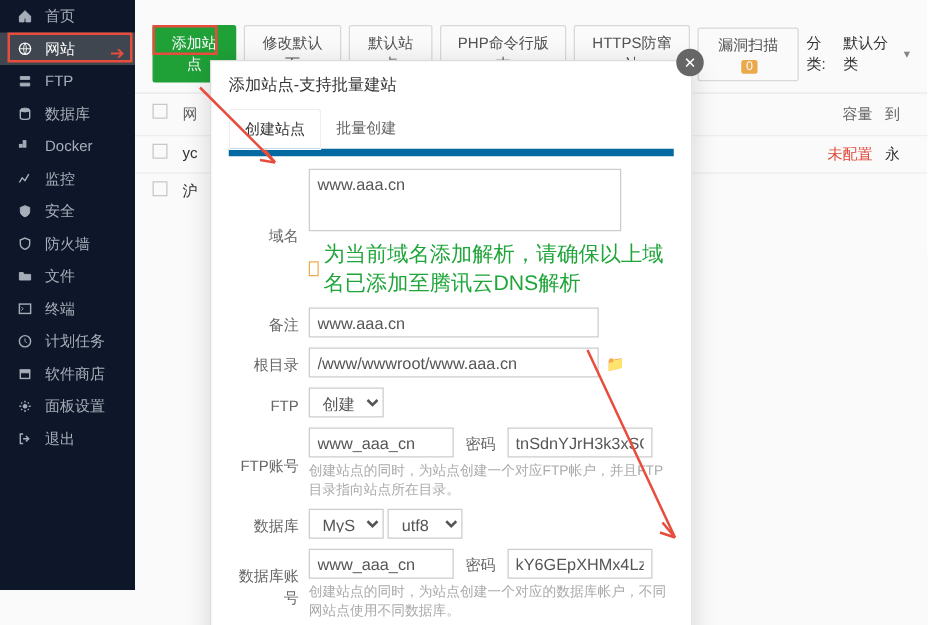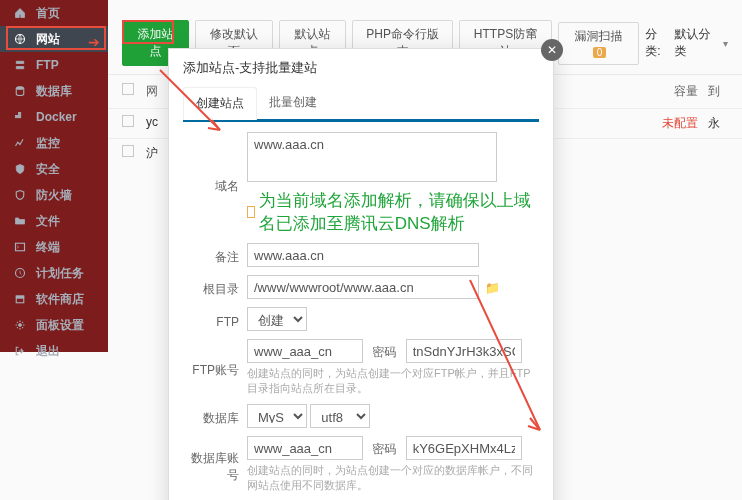--- a/index.html
+++ b/index.html
@@ -1,18 +1,18 @@
 <!DOCTYPE html>
 <html><head>
   <meta charset="utf-8">
   <style>
     * { margin: 0; padding: 0; box-sizing: border-box; }
     body { font-family: "Microsoft YaHei", Arial, sans-serif; font-size: 12px; color: #333; background: #fff; width: 742px; height: 500px; overflow: hidden; position: relative; }
     
-    .sidebar { position: absolute; left: 0; top: 0; width: 108px; height: 352px; background: #7f1d1d; color: #aab2bd; font-weight: bold; }
+    .sidebar { position: absolute; left: 0; top: 0; width: 108px; height: 472px; background: #0f172a; color: #aab2bd; }
     .sidebar-item { display: flex; align-items: center; height: 26px; padding-left: 14px; cursor: pointer; }
     .sidebar-item.active { background: #414852; color: #fff; }
     .sidebar-item .icon { width: 14px; margin-right: 8px; display: inline-flex; }
     .sidebar-item .icon svg { width: 12px; height: 12px; fill: currentColor; stroke: currentColor; }
     
     .highlight-box { position: absolute; border: 2px solid #e74c3c; pointer-events: none; }
     .hl-sidebar { left: 6px; top: 26px; width: 100px; height: 24px; }
     .hl-add { left: 122px; top: 20px; width: 52px; height: 24px; }
     .arrow-red { position: absolute; color: #e74c3c; font-size: 14px; }
     .arrow1 { left: 88px; top: 34px; }
@@ -29,21 +29,21 @@
     .th-check { width: 24px; }
     .th-name { flex: 1; }
     .th-cap { width: 40px; text-align: right; margin-right: 10px; }
     .th-exp { width: 20px; }
     .table-row { display: flex; padding: 6px 14px; border-top: 1px solid #f2f2f2; }
     
     .modal-mask { position: absolute; inset: 0; background: rgba(0,0,0,0.02); }
     .modal { position: absolute; left: 168px; top: 48px; width: 386px; background: #fff; border: 1px solid #ddd; box-shadow: 0 4px 20px rgba(0,0,0,0.15); }
     .modal-title { padding: 10px 14px; font-size: 13px; color: #333; }
     .modal-close { position: absolute; right: -10px; top: -10px; width: 22px; height: 22px; border-radius: 50%; background: #666; color: #fff; display: flex; align-items: center; justify-content: center; cursor: pointer; font-size: 12px; }
-    .tabs { display: flex; border-bottom: 3px solid #0369a1; margin: 0 14px; }
+    .tabs { display: flex; border-bottom: 6px solid #0369a1; margin: 0 14px; }
     .tab { padding: 7px 12px; cursor: pointer; color: #666; font-size: 12px; }
     .tab.active { border: 1px solid #eee; border-bottom: 1px solid #fff; margin-bottom: -1px; border-radius: 3px 3px 0 0; color: #333; }
     
     .form { padding: 10px 20px; }
     .form-row { display: flex; align-items: center; margin-bottom: 8px; }
     .form-label { width: 58px; text-align: right; color: #666; padding-right: 8px; padding-top: 5px; font-size: 12px; }
     .form-ctrl { flex: 1; }
     textarea, input[type=text], select { border: 1px solid #ccc; padding: 4px 6px; font-size: 13px; color: #555; font-family: inherit; }
     textarea { width: 250px; height: 50px; resize: none; }
     input[type=text] { width: 232px; height: 24px; }

